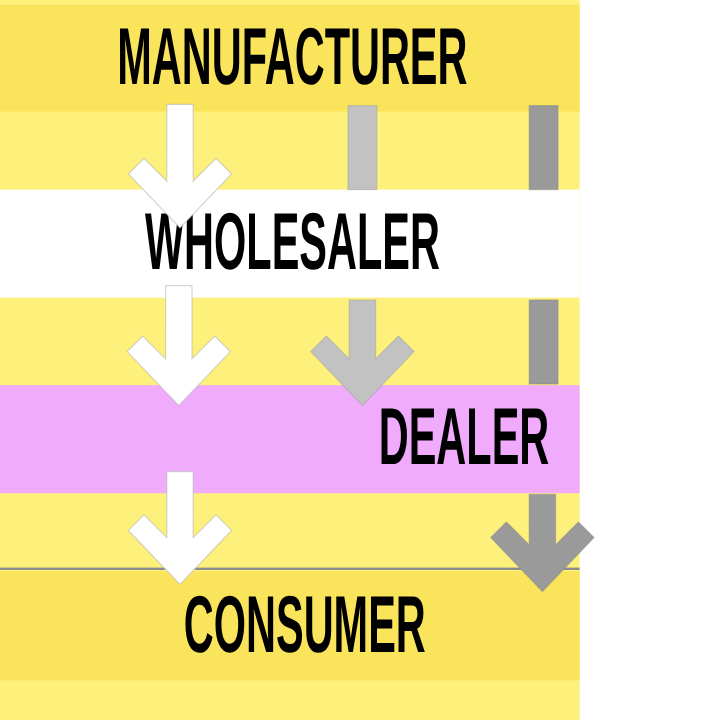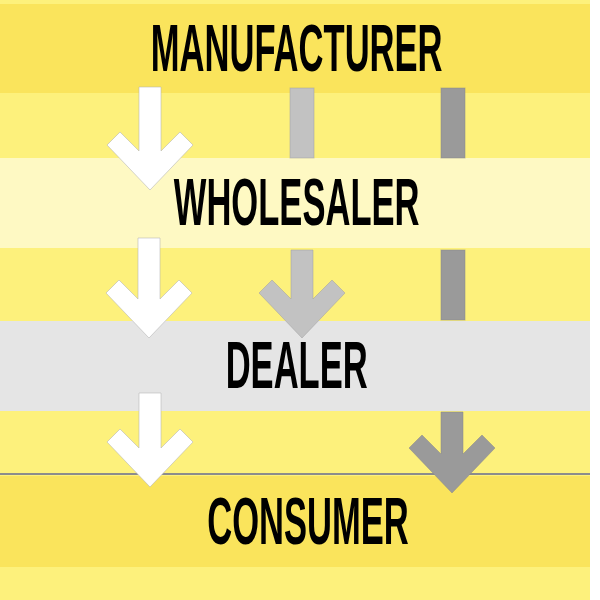--- a/index.html
+++ b/index.html
@@ -1,20 +1,20 @@
 <!DOCTYPE html>
 <html><head>
 <meta charset="utf-8">
 <style>
   html, body { margin: 0; padding: 0; }
   body { width: 600px; height: 600px; overflow: hidden; }
 
   .canvas {
     position: relative;
-    width: 590px;
+    width: 483px;
     height: 600px;
     background: #FDF17C; 
     font-family: "Liberation Sans", sans-serif;
   }
 
   .band {
     position: absolute;
     left: 0;
     right: 0;
     background: #FAE45C; 
@@ -60,25 +60,25 @@
 </style>
 </head>
 <body>
 
 <div class="canvas" style="background-color: rgb(253, 241, 124);">
 
   <div class="band band-1" style="background-color: rgb(250, 228, 92);">
     <div class="level-label" style="color: rgb(0, 0, 0);">MANUFACTURER</div>
   </div>
 
-  <div class="band band-2" style="background-color: #fef9c3;">
+  <div class="band band-2" style="background-color: #ffffff;">
     <div class="level-label" style="color: rgb(0, 0, 0);">WHOLESALER</div>
   </div>
 
-  <div class="band band-3" style="background-color: #e5e5e5;">
+  <div class="band band-3" style="background-color: #f0abfc; justify-content: flex-end;">
     <div class="level-label" style="color: rgb(0, 0, 0);">DEALER</div>
   </div>
 
   <div class="band band-4" style="background-color: rgb(250, 228, 92);">
     <div class="level-label" style="color: rgb(0, 0, 0);">CONSUMER</div>
   </div>
 
   <div class="divider-line" style="background-color: rgb(140, 140, 140);"></div>
 
   <svg class="arrow-layer" viewBox="0 0 600 600" xmlns="http://www.w3.org/2000/svg">

